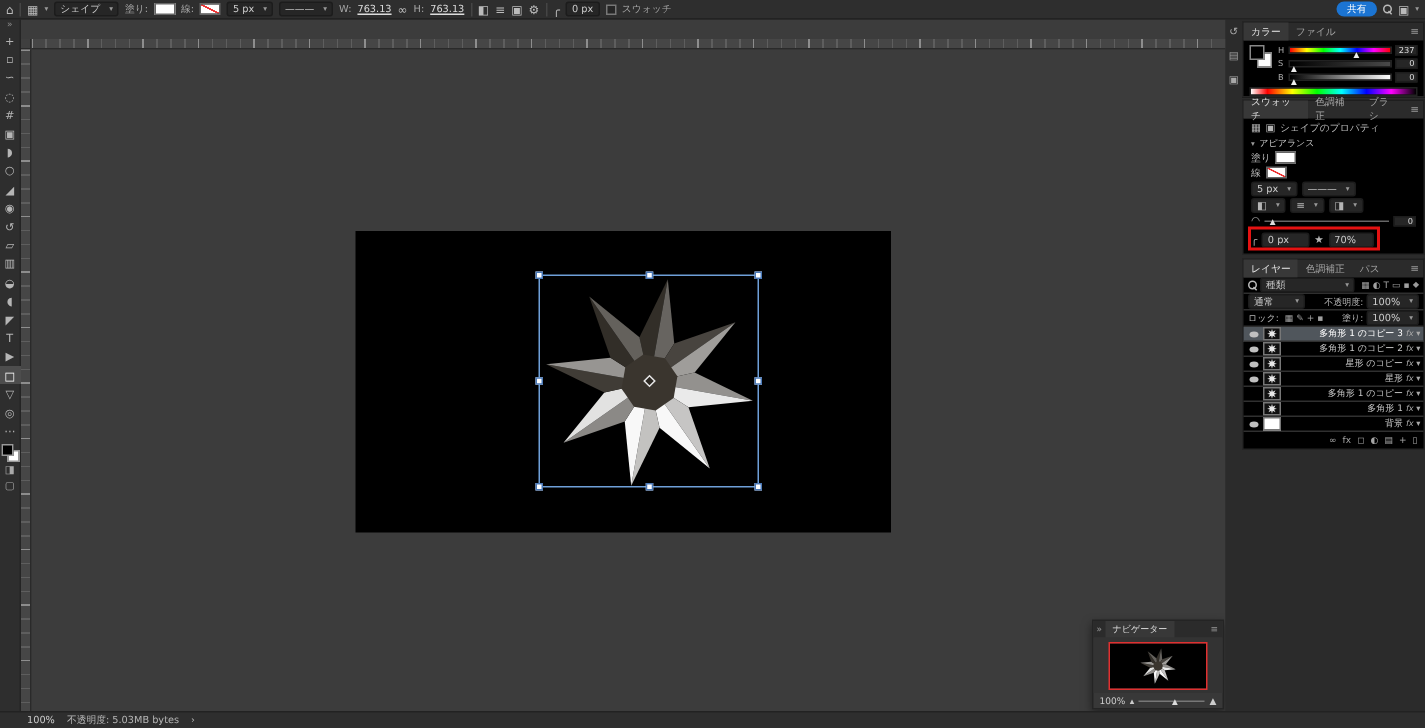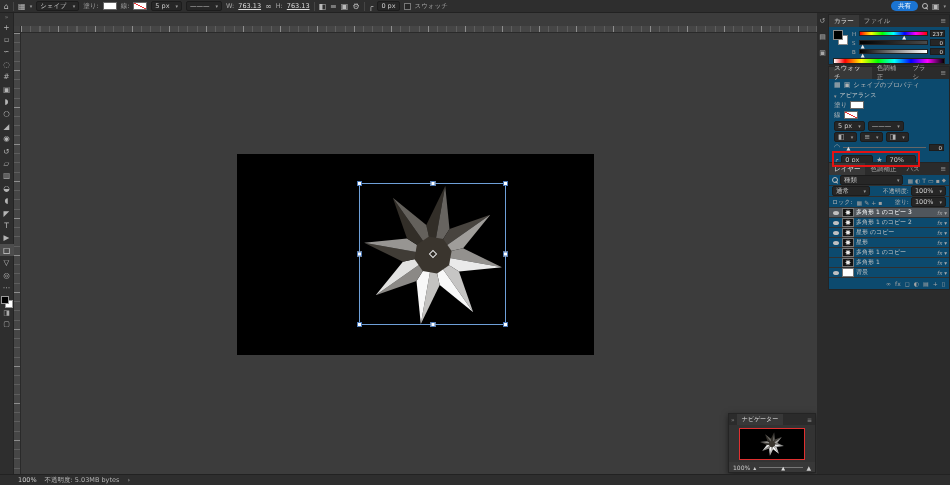--- a/index.html
+++ b/index.html
@@ -79,21 +79,21 @@
   #nav-handle { position:absolute; left:50%; top:-2px; font-size:5px; color:#ddd; }
 
   
   #panel-strip { position:absolute; left:817px; top:13px; width:11px; bottom:11px;
     background:#2b2b2b; display:flex; flex-direction:column; align-items:center;
     padding-top:4px; gap:8px; }
   .strip-icon { font-size:7px; color:#a8a8a8; }
 
   
   #panels { position:absolute; left:828px; top:13px; width:122px; bottom:11px; background:#2b2b2b; }
-  .panel { position:absolute; left:0; width:122px; background:#0c4a6e; border:1px solid #242424; }
+  .panel { position:absolute; left:0; width:122px; background:#000000; border:1px solid #242424; }
   .tabs { height:12px; background:#2b2b2b; display:flex; align-items:stretch; font-size:6.5px; }
   .tab { display:flex; align-items:center; padding:0 5px; color:#a5a5a5; }
   .tab.active { background:#383838; color:#e2e2e2; }
   .tabs .menu-icon { margin-left:auto; display:flex; align-items:center; padding:0 3px; color:#999; font-size:7px;}
 
   
   #color-panel { top:1px; height:51px; }
   #color-body { display:flex; padding:3px 4px 0 4px; gap:4px; }
   #color-swatches { position:relative; width:15px; height:15px; }
   #color-fg { position:absolute; left:0; top:0; width:10px; height:10px; background:#000; border:1px solid #888; z-index:2;}
@@ -114,21 +114,21 @@
   
   #props-panel { top:53px; height:104px; }
   .props-row { display:flex; align-items:center; gap:3px; padding:0 5px; font-size:6.5px; color:#bbb; }
   #props-sub { height:12px; }
   #props-section { height:9px; font-size:6px; color:#cfcfcf; }
   .mini-icon { font-size:7px; color:#b5b5b5; }
   #red-annotation { position:absolute; left:3px; top:84px; width:88px; height:16px;
     border:2px solid #e51212; z-index:5; pointer-events:none; }
 
   
-  #layers-panel { top:149px; height:128px; }
+  #layers-panel { top:159px; height:128px;text-align:right; }
   .lp-row { display:flex; align-items:center; gap:2px; padding:0 3px; font-size:6px; color:#b5b5b5; height:11px; border-bottom:1px solid #2f2f2f;}
   .filter-icons { display:flex; gap:2px; margin-left:2px; font-size:6px; color:#a0a0a0;}
   .layer-row { display:flex; align-items:center; gap:2px; height:10px; padding:0 2px;
     font-size:6px; color:#c5c5c5; border-bottom:1px solid #303030; }
   .layer-row.selected { background:#50565c; color:#fff; }
   .eye-cell { width:9px; display:flex; justify-content:center; }
   .eye { width:6px; height:4px; background:#c0c0c0; border-radius:50%; }
   .layer-thumb { width:12px; height:9px; border:1px solid #777; background:#111; display:flex; }
   .layer-thumb svg { width:100%; height:100%; }
   .layer-name { flex:1; overflow:hidden; white-space:nowrap; text-overflow:ellipsis; }

